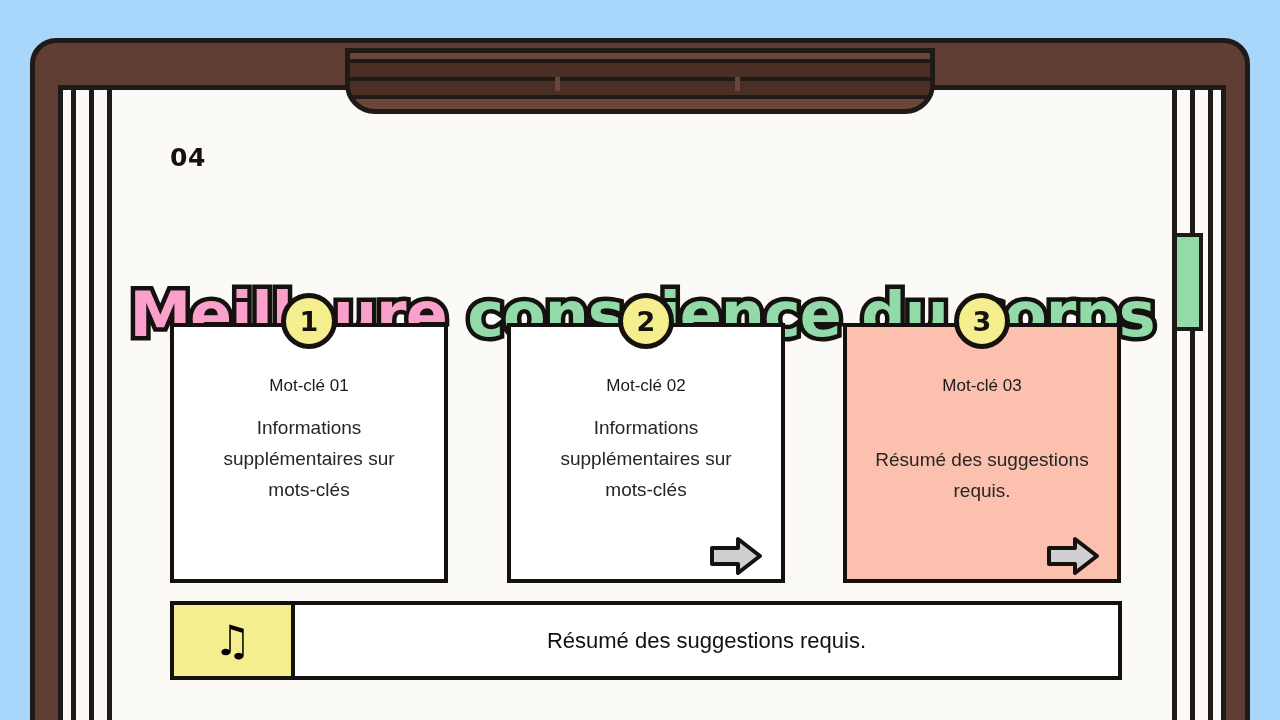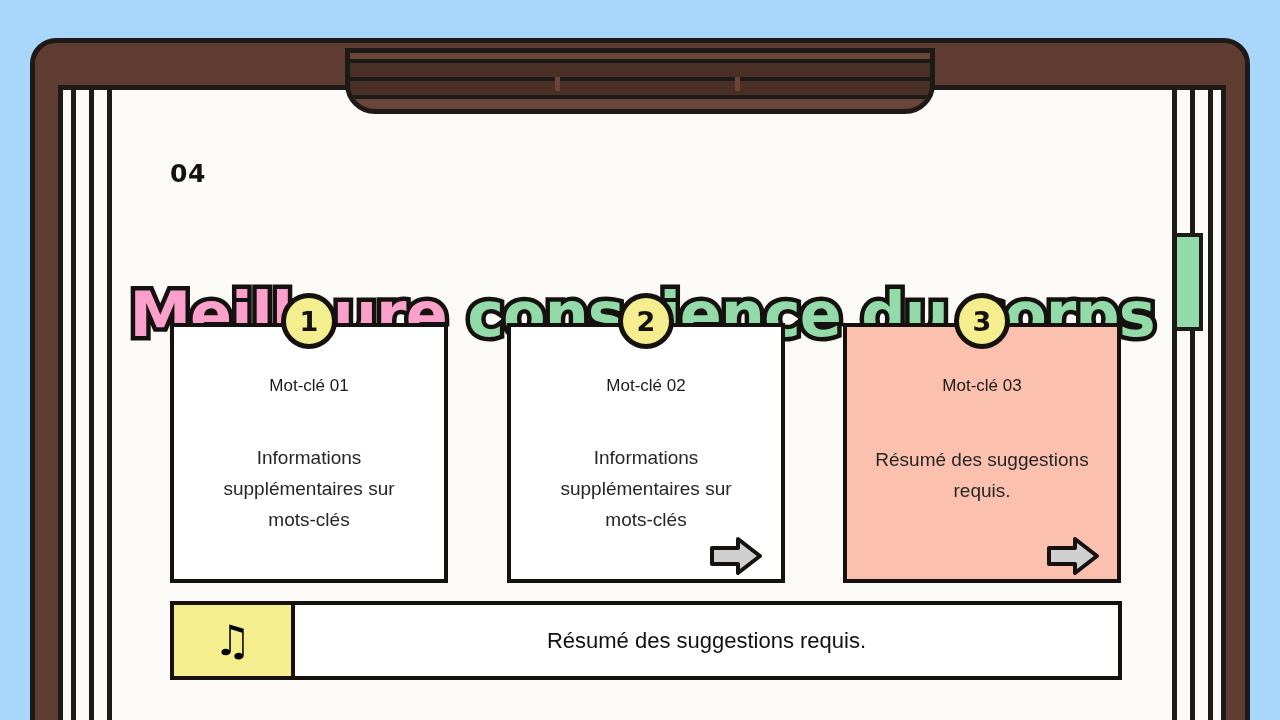--- a/index.html
+++ b/index.html
@@ -120,21 +120,21 @@
     left: 0;
     top: 0;
     right: 0;
     bottom: 0;
     z-index: 2;
   }
 
   .eyebrow {
     position: absolute;
     left: 107px;
-    top: 69px;
+    top: 53px;
     display: flex;
     align-items: baseline;
     gap: 11px;
     font-family: "DejaVu Sans", sans-serif;
     font-weight: bold;
     font-size: 25px;
     letter-spacing: 0.5px;
   }
   .eyebrow .num { color: #14110f; }
   .eyebrow .lbl { color: #6b6058; }
@@ -181,21 +181,21 @@
   .card.c2 { left: 337px; }
   .card.c3 { left: 673px; width: 278px; background: #fcc0ae; }
 
   .card-title {
     margin-top: 49px;
     font-size: 17px;
     color: #1b1b1b;
     font-family: "Liberation Sans", sans-serif;
   }
   .card-body {
-    margin-top: 46px;
+    margin-top: 16px;
     font-size: 19px;
     line-height: 31px;
     color: #262626;
     padding: 0 24px;
     font-family: "Liberation Sans", sans-serif;
   }
   .card.c3 .card-body { margin-top: 48px; }
 
   .badge {
     position: absolute;

